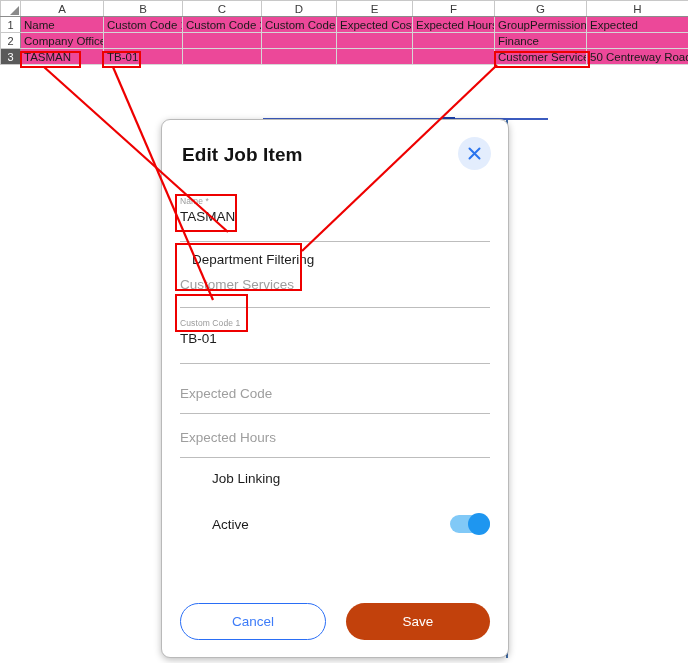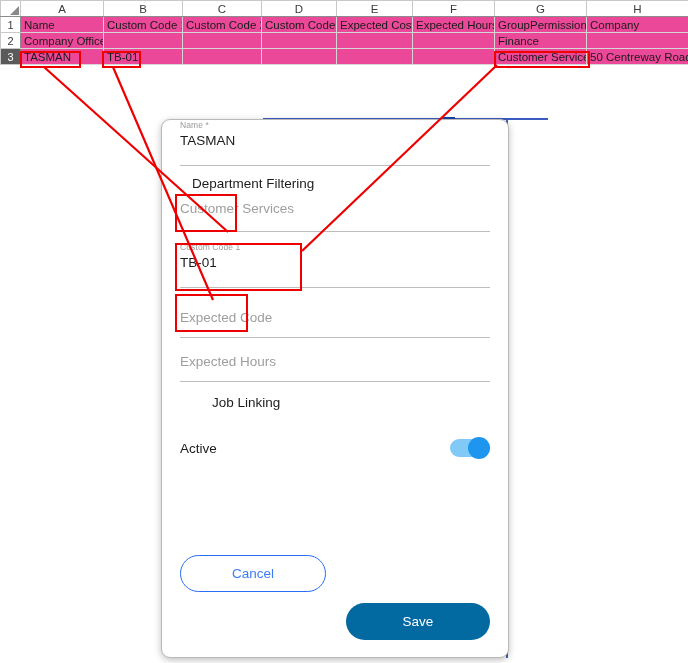--- a/index.html
+++ b/index.html
@@ -212,20 +212,21 @@
     width: 0; height: 0;
     border-left: 4.5px solid transparent;
     border-right: 4.5px solid transparent;
     border-top: 5.5px solid #1d1d1d;
   }
 
   .toggle-row {
     position: relative;
     height: 38px;
     margin-top: 14px;
+    margin-left: 32px;
   }
   .toggle-label {
     position: absolute;
     left: 0; top: 6px;
     font-size: 13.5px;
     color: #1c1c1c;
   }
   .toggle {
     position: absolute;
     right: 0; top: 4px;
@@ -257,24 +258,23 @@
     font-size: 13.5px;
     cursor: pointer;
     font-family: "Liberation Sans", sans-serif;
   }
   .btn-cancel {
     background: #ffffff;
     border: 1.5px solid #2a6ef5;
     color: #3d7cf8;
   }
   .btn-save {
-    background: #0369a1;
+    background: #c2410c;
     border: none;
     color: #ffffff;
-    margin-top: 48px;
   }
 
   
   #annot {
     position: absolute;
     left: 0; top: 0;
     width: 688px; height: 663px;
     pointer-events: none;
   }
   .hl {
@@ -308,21 +308,21 @@
       <tbody>
         <tr>
           <th class="rowhdr c-rh">1</th>
           <td>Name</td>
           <td>Custom Code 1</td>
           <td>Custom Code 2</td>
           <td>Custom Code 3</td>
           <td>Expected Cost</td>
           <td>Expected Hours</td>
           <td>GroupPermission</td>
-          <td>Company</td>
+          <td>Expected</td>
         </tr>
         <tr>
           <th class="rowhdr c-rh">2</th>
           <td>Company Office</td>
           <td></td>
           <td></td>
           <td></td>
           <td></td>
           <td></td>
           <td>Finance</td>
@@ -342,20 +342,28 @@
       </tbody>
     </table>
   </div>
 
   <div class="bg-line-h"></div>
   <div class="bg-line-h2"></div>
   <div class="bg-line-v"></div>
 
   <div id="dialog">
 
+    <div class="dlg-header">
+      <div class="dlg-title">Edit Job Item</div>
+      <button class="close-btn">
+        <svg width="15" height="15" viewBox="0 0 15 15">
+          <path d="M2.5 2.5 L12.5 12.5 M12.5 2.5 L2.5 12.5" stroke="#2a74ee" stroke-width="2" stroke-linecap="round"></path>
+        </svg>
+      </button>
+    </div>
 
     <div class="dlg-body">
 
       <div class="field filled">
         <span class="fl-small">Name *</span>
         <span class="fl-value">TASMAN</span>
       </div>
 
       <div class="field labeled-pair" style="margin-top:10px;">
         <span class="fl-dark">Department Filtering</span>

